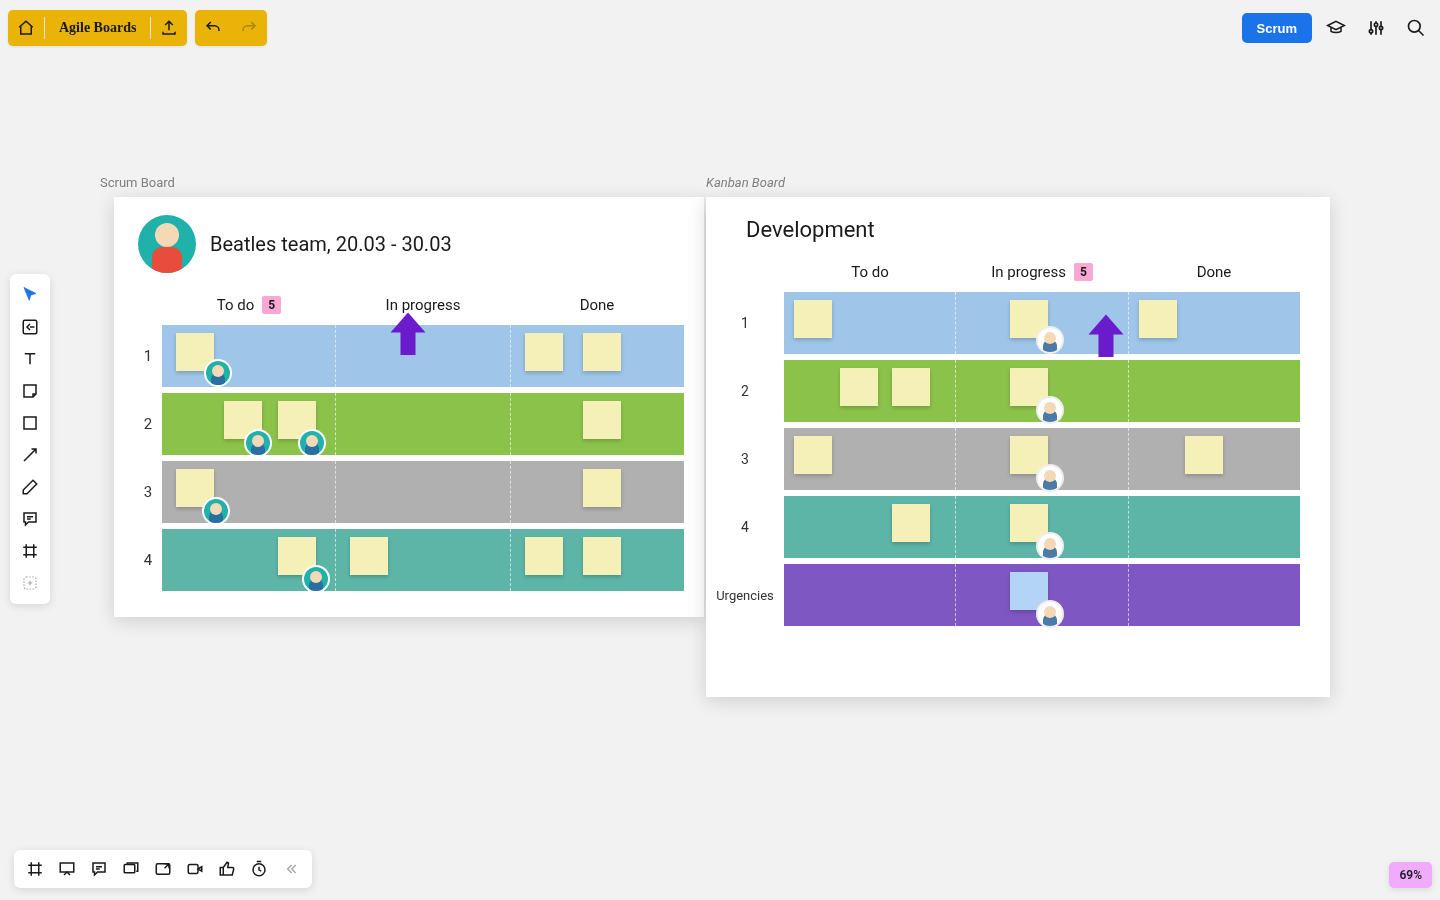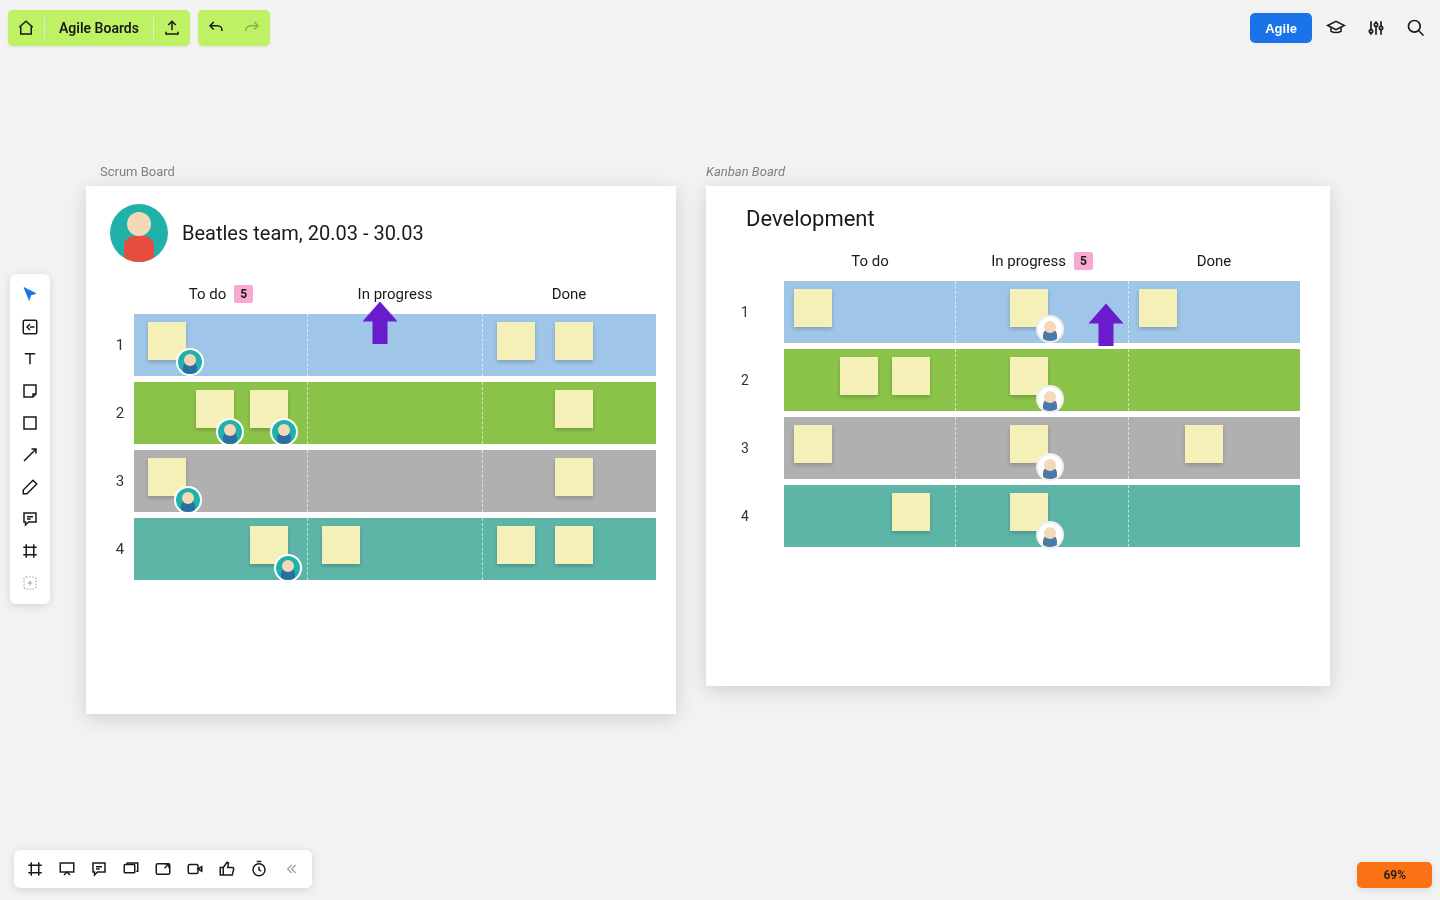--- a/index.html
+++ b/index.html
@@ -1,42 +1,42 @@
 <!DOCTYPE html>
 <html><head>
 <meta charset="utf-8">
 <style>
   * { box-sizing: border-box; margin: 0; padding: 0; }
   html, body { width: 1440px; height: 900px; overflow: hidden; font-family: -apple-system, BlinkMacSystemFont, "Segoe UI", Roboto, Helvetica, Arial, sans-serif; background: #f2f2f2; color: #1a1a1a; }
   
   
   .topbar { position: absolute; top: 10px; left: 8px; right: 8px; height: 36px; display: flex; align-items: center; }
-  .tb-group { background: #bef264; border-radius: 5px; height: 36px; display: flex; align-items: center; box-shadow: 0 1px 3px rgba(0,0,0,.08); }
+  .tb-group { background: #eab308; border-radius: 5px; height: 36px; display: flex; align-items: center; box-shadow: 0 1px 3px rgba(0,0,0,.08); font-family: Liberation Serif, serif; }
   .tb-icon { width: 36px; height: 36px; display: flex; align-items: center; justify-content: center; cursor: pointer; color: #1a1a1a; }
   .tb-sep { width: 1px; height: 22px; background: #e5e5e5; }
   .tb-title { padding: 0 14px; font-size: 14px; font-weight: 600; white-space: nowrap; }
   .tb-right { margin-left: auto; display: flex; align-items: center; gap: 8px; }
   .share-btn { background: #1a73e8; color: #fff; border: none; border-radius: 5px; height: 30px; padding: 0 15px; font-size: 13px; font-weight: 600; cursor: pointer; }
   .tb-right .icon-btn { width: 32px; height: 32px; display: flex; align-items: center; justify-content: center; cursor: pointer; color: #1a1a1a; }
   .disabled { opacity: .3; pointer-events: none; }
 
   
   .left-toolbar { position: absolute; left: 10px; top: 274px; width: 40px; background: #fff; border-radius: 6px; box-shadow: 0 2px 8px rgba(0,0,0,.12); padding: 6px 0; display: flex; flex-direction: column; align-items: center; gap: 2px; }
   .tool { width: 34px; height: 30px; display: flex; align-items: center; justify-content: center; cursor: pointer; color: #1a1a1a; border-radius: 4px; }
   .tool.active svg { stroke: #1a73e8; fill: #1a73e8; }
 
   
   .bottom-toolbar { position: absolute; left: 14px; bottom: 12px; background: #fff; border-radius: 6px; box-shadow: 0 2px 8px rgba(0,0,0,.12); display: flex; align-items: center; padding: 4px 6px; gap: 2px; }
   .bottom-toolbar .btool { width: 30px; height: 30px; display: flex; align-items: center; justify-content: center; cursor: pointer; color: #1a1a1a; border-radius: 4px; }
 
   
-  .zoom { position: absolute; right: 8px; bottom: 12px; background: #f97316; border-radius: 5px; box-shadow: 0 2px 6px rgba(0,0,0,.1); padding: 6px 26px; font-size: 12px; font-weight: 600; cursor: pointer; }
-
-  
-  .canvas { position: absolute; inset: 0; }
+  .zoom { position: absolute; right: 8px; bottom: 12px; background: #f0abfc; border-radius: 5px; box-shadow: 0 2px 6px rgba(0,0,0,.1); padding: 6px 10px; font-size: 12px; font-weight: 600; cursor: pointer; }
+
+  
+  .canvas { position: absolute; inset: 0; margin-top: 11px; }
   .board-label { position: absolute; font-size: 13px; color: #808080; }
   .frame { position: absolute; background: #fff; box-shadow: 0 4px 18px rgba(0,0,0,.15); }
 
   .frame-header { display: flex; align-items: center; padding: 18px 24px 8px; gap: 14px; }
   .team-avatar { width: 58px; height: 58px; border-radius: 50%; background: #20b2aa; position: relative; overflow: hidden; display:flex;align-items:flex-end;justify-content:center; }
   .team-avatar::before { content:''; position:absolute; bottom:-4px; left:50%; transform:translateX(-50%); width:30px; height:30px; background:#e74c3c; border-radius:10px 10px 0 0; }
   .team-avatar::after { content:''; position:absolute; top:8px; left:50%; transform:translateX(-50%); width:24px; height:24px; background:#f5d8b6; border-radius:50%; }
   .frame-title { font-size: 20px; font-weight: 400; }
   .frame-title.big { font-size: 22px; }
 
@@ -71,21 +71,21 @@
   .kanban .cols-header { padding-left: 78px; padding-right: 30px; }
   .kanban .rows { padding: 0 30px 30px 0; }
   .kanban .row-wrap .row-num { width: 78px; font-size:14px;}
 </style>
 </head>
 <body>
 
 <div class="canvas">
 
   <div class="board-label" style="left:100px; top:164px;">Scrum Board</div>
-  <div class="frame" style="left:86px; top:186px; width:590px; height:528px;">
+  <div class="frame" style="left:114px; top:186px; width:590px; height:420px;">
     <div class="frame-header">
       <div class="team-avatar"></div>
       <div class="frame-title">Beatles team, 20.03 - 30.03</div>
     </div>
     <div class="cols-header">
       <div class="col-label-wrap">
         <span>To do</span>
         <span class="badge">5</span>
       </div>
       <div class="col-label-wrap">
@@ -239,20 +239,31 @@
             <div class="sticky" style="left:108px;"></div>
           </div>
           <div class="cell">
             <div class="sticky" style="left:54px;"></div>
             <div class="mini-avatar white" style="left:80px; top:36px;"></div>
           </div>
           <div class="cell"></div>
         </div>
       </div>
 
+      <div class="row-wrap">
+        <div class="row-num" style="font-size:13px;">Urgencies</div>
+        <div class="row-body r-purple">
+          <div class="cell"></div>
+          <div class="cell">
+            <div class="sticky blue" style="left:54px;"></div>
+            <div class="mini-avatar white" style="left:80px; top:36px;"></div>
+          </div>
+          <div class="cell"></div>
+        </div>
+      </div>
     </div>
     <div class="big-arrow" style="left:370px; top:100px;">
       <svg viewBox="0 0 24 24" fill="currentColor">
           <path d="M12 3l7 8h-4v9h-6v-9H5z"></path>
         </svg>
     </div>
   </div>
 </div>
 
 <div class="topbar">
@@ -283,21 +294,21 @@
         </svg>
     </div>
     <div class="tb-icon disabled">
       <svg width="18" height="18" viewBox="0 0 24 24" fill="none" stroke="currentColor" stroke-width="2">
           <path d="M15 14l5-5-5-5"></path>
           <path d="M20 9H10a6 6 0 00-6 6v1"></path>
         </svg>
     </div>
   </div>
   <div class="tb-right">
-    <button class="share-btn">Agile</button>
+    <button class="share-btn">Scrum</button>
     <div class="icon-btn">
       <svg width="20" height="20" viewBox="0 0 24 24" fill="none" stroke="currentColor" stroke-width="1.8">
           <path d="M2 9l10-5 10 5-10 5z"></path>
           <path d="M6 11v5c3 2 9 2 12 0v-5"></path>
         </svg>
     </div>
     <div class="icon-btn">
       <svg width="20" height="20" viewBox="0 0 24 24" fill="none" stroke="currentColor" stroke-width="2">
           <path d="M6 4v10M6 20v-2M12 4v2M12 20V10M18 4v6M18 20v-6"></path>
           <circle cx="6" cy="16" r="2"></circle>

